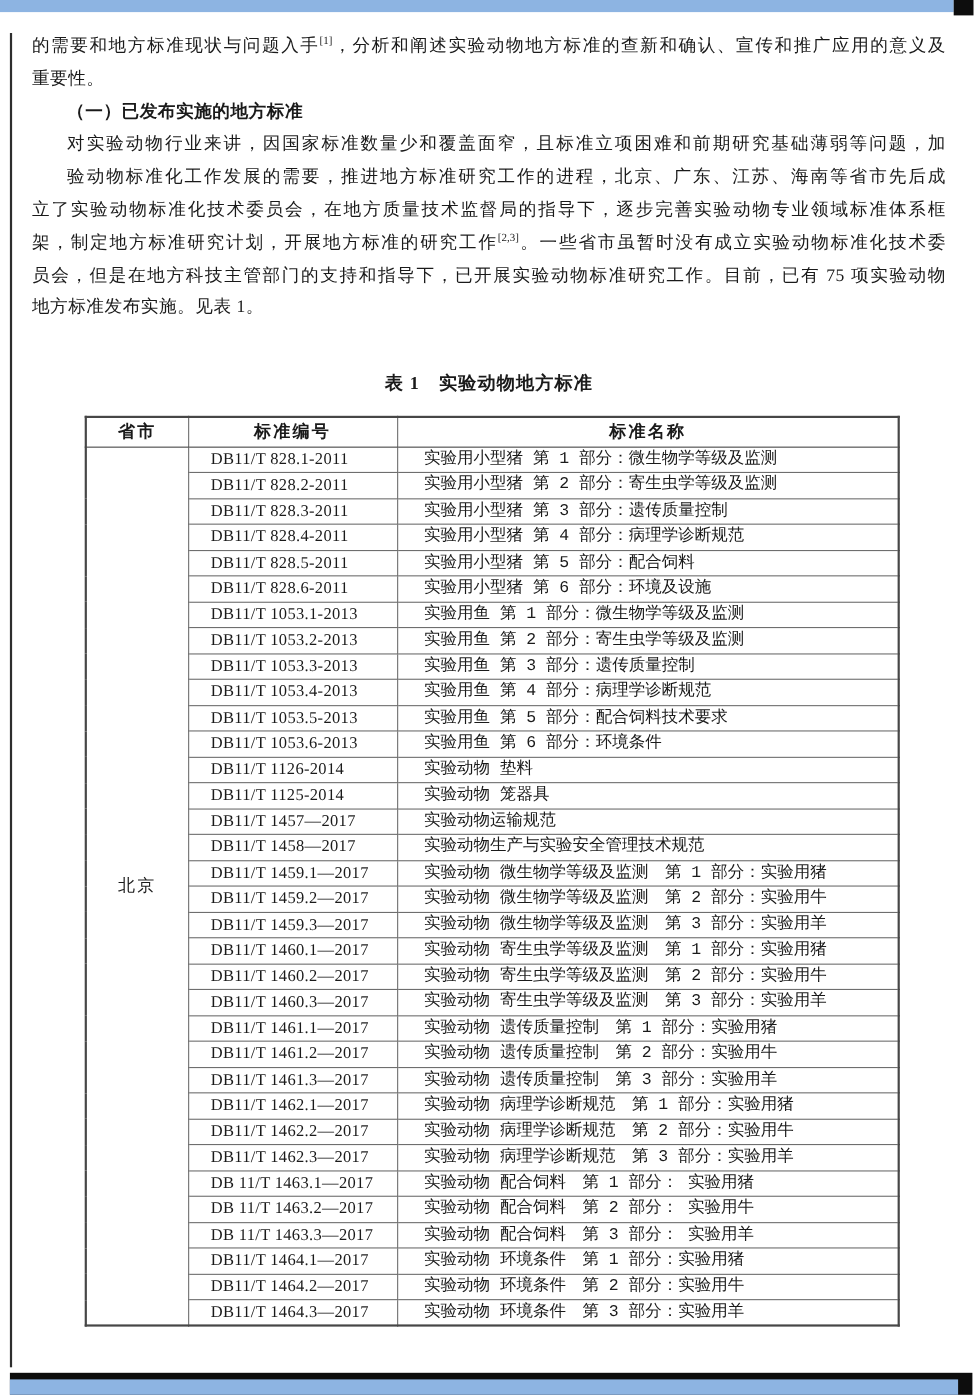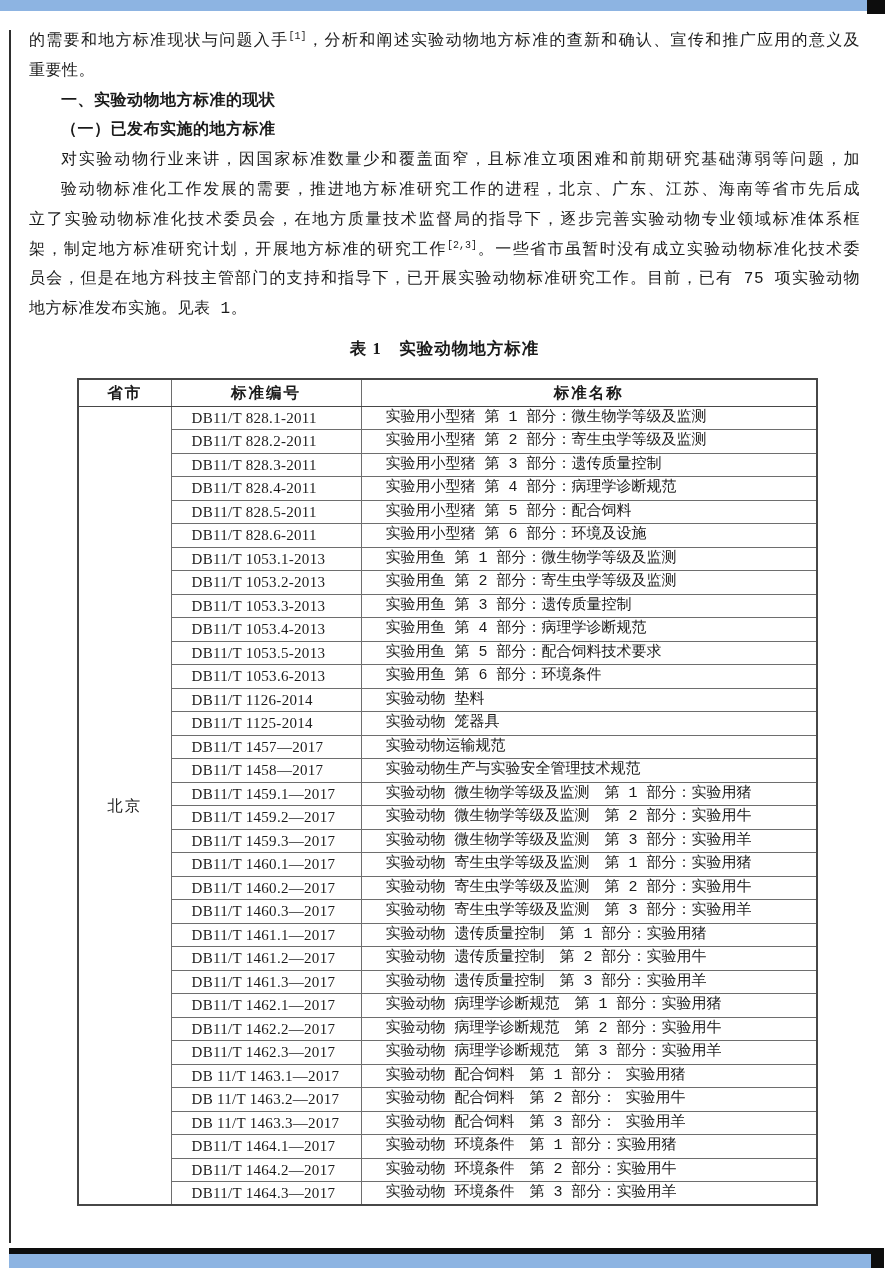--- a/index.html
+++ b/index.html
@@ -9,21 +9,21 @@
         font-family:"Liberation Serif","DejaVu Serif",serif;color:var(--ink);}
 
   
   .top-blue{position:absolute;left:0;top:0;width:867px;height:11px;background:var(--blue);}
   .top-square{position:absolute;left:867px;top:0;width:18px;height:14px;background:var(--bar-black);}
   .left-rule{position:absolute;left:9px;top:30px;width:2px;height:1213px;background:#2E2E2E;}
   .bottom-black{position:absolute;left:9px;top:1248px;width:875px;height:20px;background:var(--bar-black);}
   .bottom-blue{position:absolute;left:9px;top:1254px;width:862px;height:14px;background:var(--blue);}
 
   
-  .textblock{position:absolute;left:29px;top:27px;width:831px;font-size:16px;line-height:29.8px;letter-spacing:.5px;font-family:Liberation Mono, monospace;}
+  .textblock{position:absolute;left:29px;top:27px;width:831px;font-size:16px;line-height:29.8px;letter-spacing:.5px;}
   .tline{text-align:justify;text-align-last:justify;text-justify:inter-character;white-space:normal;}
   .tline.short{text-align-last:left;}
   .tline.indent{text-indent:2em;}
   .heading{font-weight:bold;text-indent:2em;}
   sup{font-size:10px;letter-spacing:0;vertical-align:super;line-height:0;}
 
   
   .caption{position:absolute;left:29px;top:338px;width:831px;text-align:center;font-weight:bold;font-size:16.5px;letter-spacing:1px;}
 
   
@@ -44,21 +44,20 @@
 
   <div class="top-blue"></div>
   <div class="top-square"></div>
   <div class="left-rule"></div>
 
   <div class="textblock">
     <div>
         <div class="tline">的需要和地方标准现状与问题入手<sup>[1]</sup>，分析和阐述实验动物地方标准的查新和确认、宣传和推广应用的意义及</div>
         <div class="tline short">重要性。</div>
       </div>
-    <div class="heading">一、实验动物地方标准的现状</div>
     <div class="heading">（一）已发布实施的地方标准</div>
     <div>
         <div class="tline indent">对实验动物行业来讲，因国家标准数量少和覆盖面窄，且标准立项困难和前期研究基础薄弱等问题，加</div>
         <div class="tline indent">验动物标准化工作发展的需要，推进地方标准研究工作的进程，北京、广东、江苏、海南等省市先后成</div>
         <div class="tline">立了实验动物标准化技术委员会，在地方质量技术监督局的指导下，逐步完善实验动物专业领域标准体系框</div>
         <div class="tline">架，制定地方标准研究计划，开展地方标准的研究工作<sup>[2,3]</sup>。一些省市虽暂时没有成立实验动物标准化技术委</div>
         <div class="tline">员会，但是在地方科技主管部门的支持和指导下，已开展实验动物标准研究工作。目前，已有 75 项实验动物</div>
         <div class="tline short">地方标准发布实施。见表 1。</div>
       </div>
   </div>

